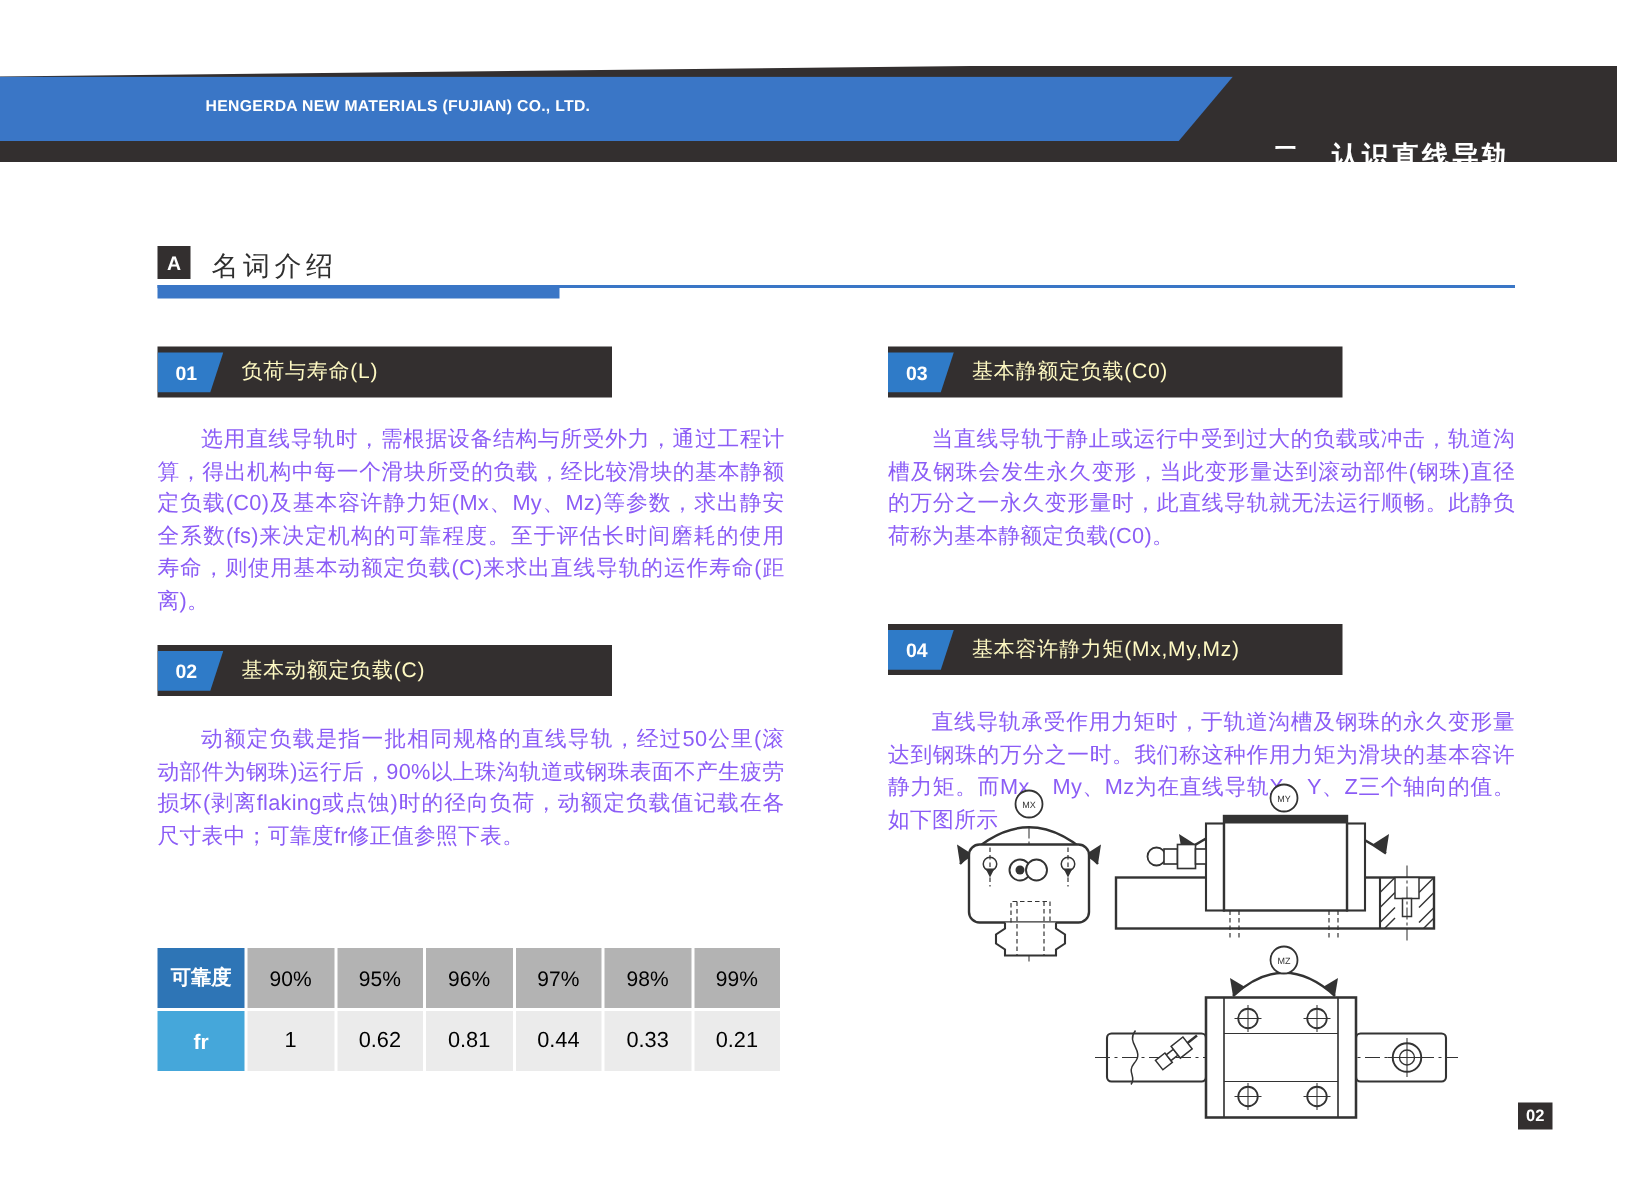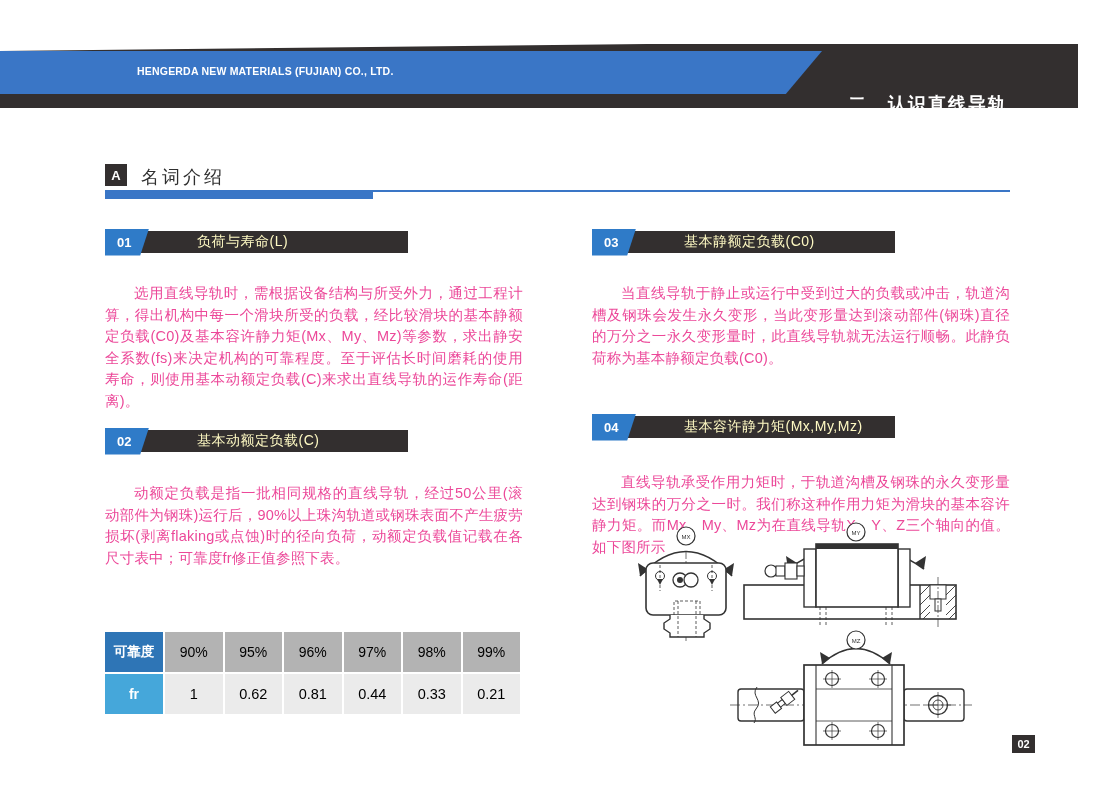--- a/index.html
+++ b/index.html
@@ -31,31 +31,31 @@
     color:#fff;font-size:13px;font-weight:bold;display:flex;align-items:center;justify-content:center;
   }
   .sec-title{
     position:absolute;left:141px;top:165px;font-size:18px;font-weight:normal;color:#2f2f2f;
     letter-spacing:3px;
   }
   .sec-rule-thin{position:absolute;left:105px;top:190px;width:905px;height:2px;background:#3a76c6;}
   .sec-rule-thick{position:absolute;left:105px;top:190px;width:268px;height:9px;background:#3a76c6;}
   
   .term-bar{
-    position:absolute;width:303px;height:22px;background:#332f2f;display:flex;align-items:center;gap:36px;
+    position:absolute;width:303px;height:34px;background:#332f2f;display:flex;align-items:center;
   }
   .term-num{
     width:44px;height:27px;background:#2f7bc8;color:#fff;font-size:13px;font-weight:bold;
     display:flex;align-items:center;padding-left:12px;box-sizing:border-box;
     clip-path:polygon(0 0,100% 0,80% 100%,0 100%);flex:none;
   }
   .term-title{color:#fef9c3;font-size:14px;font-weight:normal;margin-left:12px;letter-spacing:.5px;white-space:nowrap;}
   
   .para{
-    position:absolute;width:418px;font-size:14.5px;line-height:21.6px;color:#ec4899;
+    position:absolute;width:418px;font-size:14.5px;line-height:21.6px;color:#8b5cf6;
     text-align:justify;text-indent:2em;letter-spacing:.2px;
   }
   
   .rel-table{
     position:absolute;left:105px;top:632px;width:415px;
     display:grid;grid-template-columns:58px repeat(6,1fr);grid-auto-rows:40px;gap:2px;border-radius:24px;
   }
   .rel-table .cell{display:flex;align-items:center;justify-content:center;font-size:14px;color:#000000;}
   .rel-table .head{background:#2e75b6;color:#fff;font-weight:bold;font-size:13.5px;}
   .rel-table .frlabel{background:#45a7da;color:#fff;font-weight:bold;}

